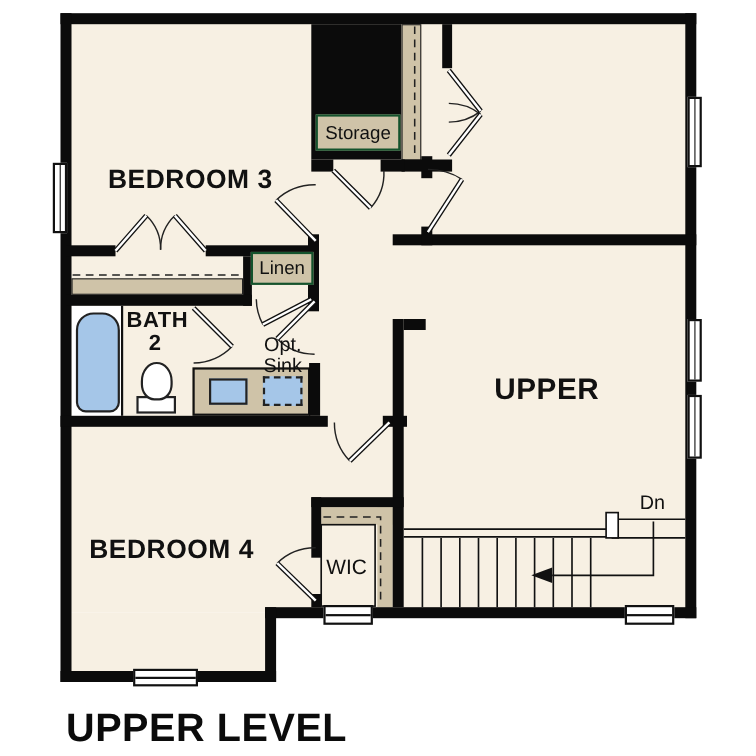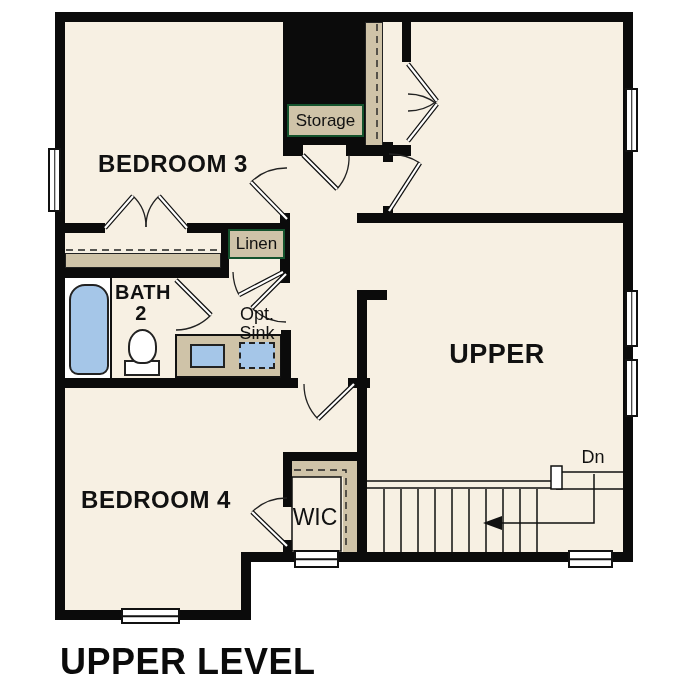--- a/index.html
+++ b/index.html
@@ -176,17 +176,17 @@
     <span>Linen</span>
   </div>
 
   <div class="room-label" style="left:173px;top:118px;margin-top:46px;">BEDROOM 3</div>
   <div class="room-label" style="left:497px;top:354px;font-size:27px;">UPPER</div>
   <div class="room-label" style="left:156px;top:500px;">BEDROOM 4</div>
   <div class="room-label" style="left:143px;top:292px;font-size:20px;">BATH</div>
   <div class="room-label" style="left:141px;top:313px;font-size:20px;">2</div>
   <div class="small-label" style="left:257px;top:314px;">Opt.</div>
   <div class="small-label" style="left:257px;top:333px;">Sink</div>
-  <div class="small-label" style="left:315px;top:517px;font-size:23px;">WIC</div>
+  <div class="small-label" style="left:315px;top:517px;font-size:19px;">WIC</div>
   <div class="small-label" style="left:593px;top:457px;">Dn</div>
 
   <div class="title">UPPER LEVEL</div>
 </div>
 
 </body></html>

